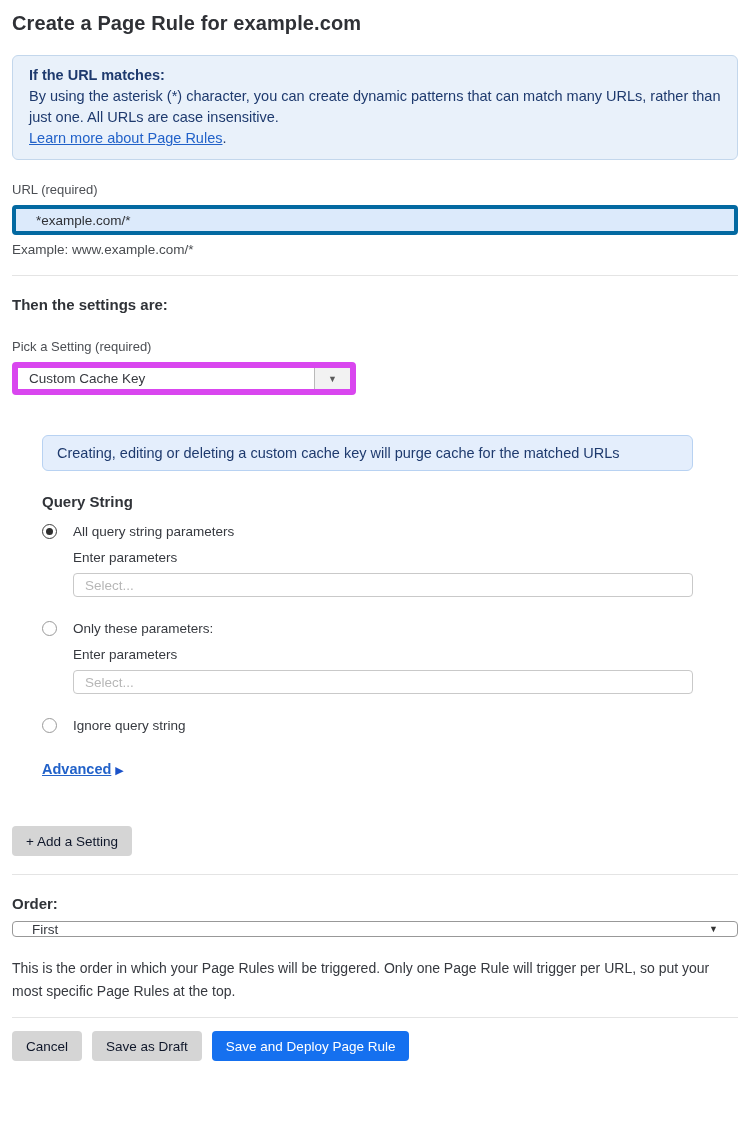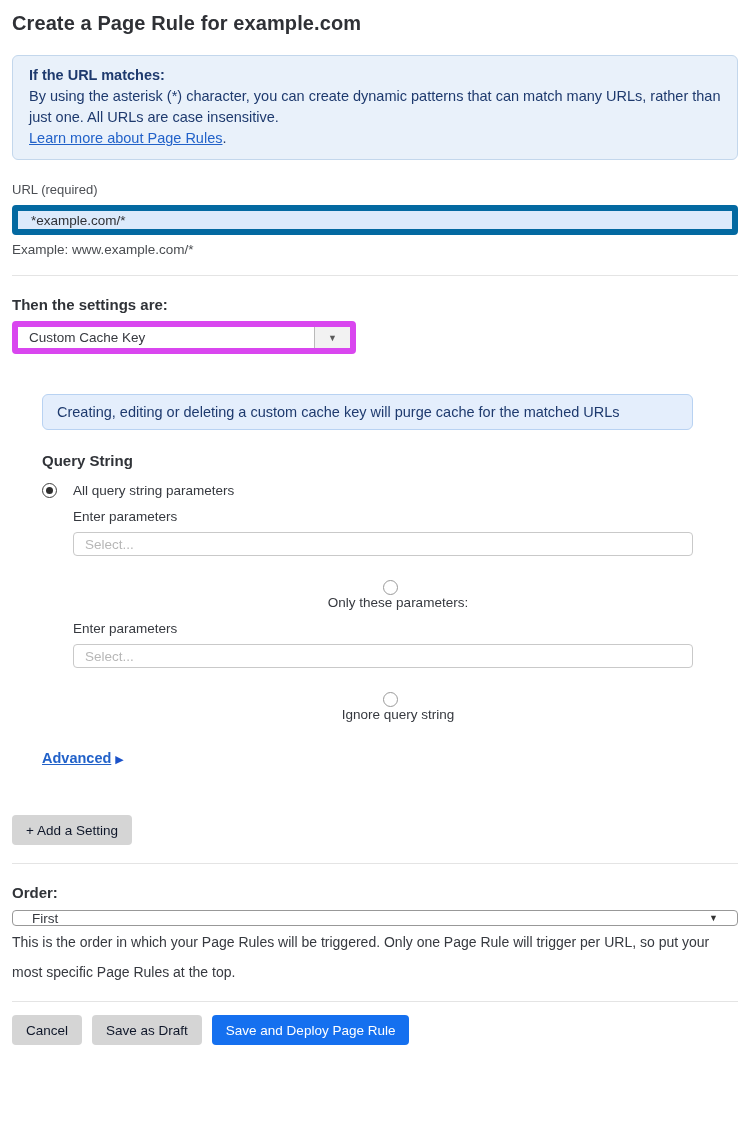--- a/index.html
+++ b/index.html
@@ -40,23 +40,23 @@
     margin-top: 22px;
     font-size: 13px;
     color: #4c4f54;
   }
 
   .url-input {
     margin-top: 8px;
     width: 100%;
     height: 30px;
     background: #dceafb;
-    border: 6px solid #0369a1;
-    border-radius: 4px;
-    padding: 0 13px;
+    border: 4px solid #0369a1;
+    border-radius: 4px;
+    padding: 0 20px;
     font-size: 13.5px;
     color: #2f3136;
     font-family: "Liberation Sans", sans-serif;
     outline: none;
   }
 
   .hint-text {
     margin-top: 7px;
     font-size: 13.5px;
     color: #494c50;
@@ -218,35 +218,35 @@
     display: flex;
     align-items: center;
     padding: 0 19px;
     cursor: pointer;
     background: #ffffff;
   }
   .order-select .os-value { flex: 1; font-size: 13.5px; color: #36393f; }
   .order-select .os-caret { font-size: 9px; color: #333333; }
 
   .order-desc {
-    margin-top: 1px;
+    margin-top: 20px;
     font-size: 14px;
-    line-height: 30px;
+    line-height: 23px;
     color: #36393f;
   }
 
   .footer-bar {
     margin-top: 13px;
     display: flex;
     gap: 10px;
   }
 
   .mt13 { margin-top: 13px; }
   .mt14 { margin-top: 14px; }
-  .mt24 { margin-top: 24px; flex-direction: column; }
+  .mt24 { margin-top: 24px; }
   .mt26 { margin-top: 26px; }
 </style>
 </head>
 <body>
 
 <div class="container">
 
   <h1 class="page-title">Create a Page Rule for example.com</h1>
 
   <div class="info-box">
@@ -256,20 +256,21 @@
   </div>
 
   <div class="field-label">URL (required)</div>
   <input class="url-input" type="text" value="*example.com/*" style="">
   <div class="hint-text">Example: www.example.com/*</div>
 
   <hr class="divider">
 
   <div class="section-heading">Then the settings are:</div>
 
+  <div class="field-label mt26">Pick a Setting (required)</div>
   <div class="setting-dropdown">
     <div class="dd-value">Custom Cache Key</div>
     <div class="dd-button">
         <span>▼</span>
       </div>
   </div>
 
   <div class="notice-box">Creating, editing or deleting a custom cache key will purge cache for the matched URLs</div>
 
   <div class="qs-heading">Query String</div>

